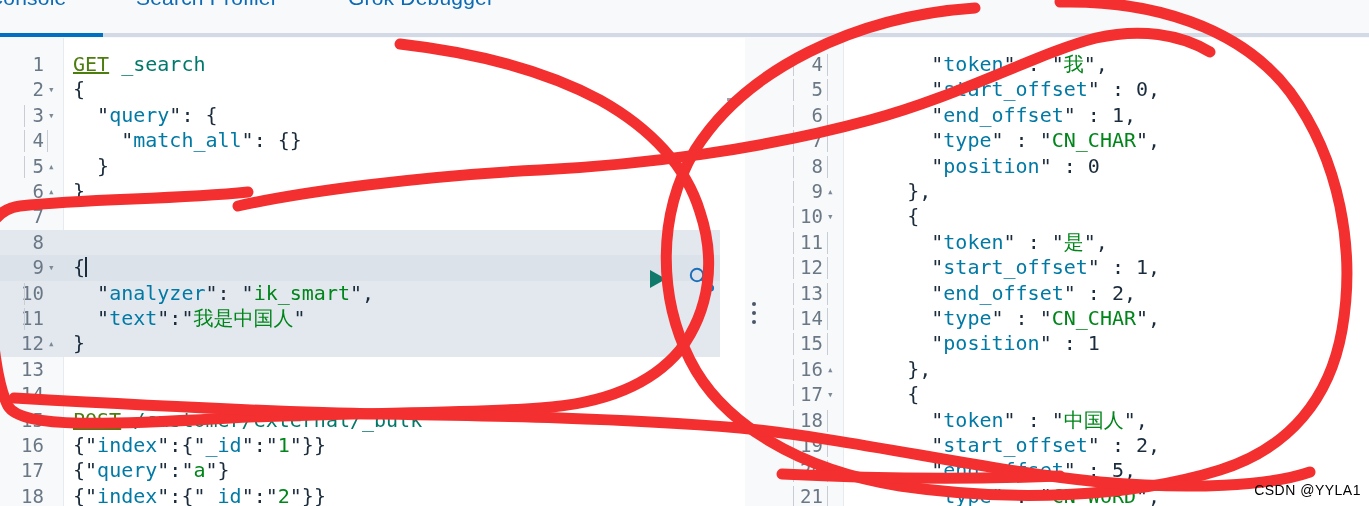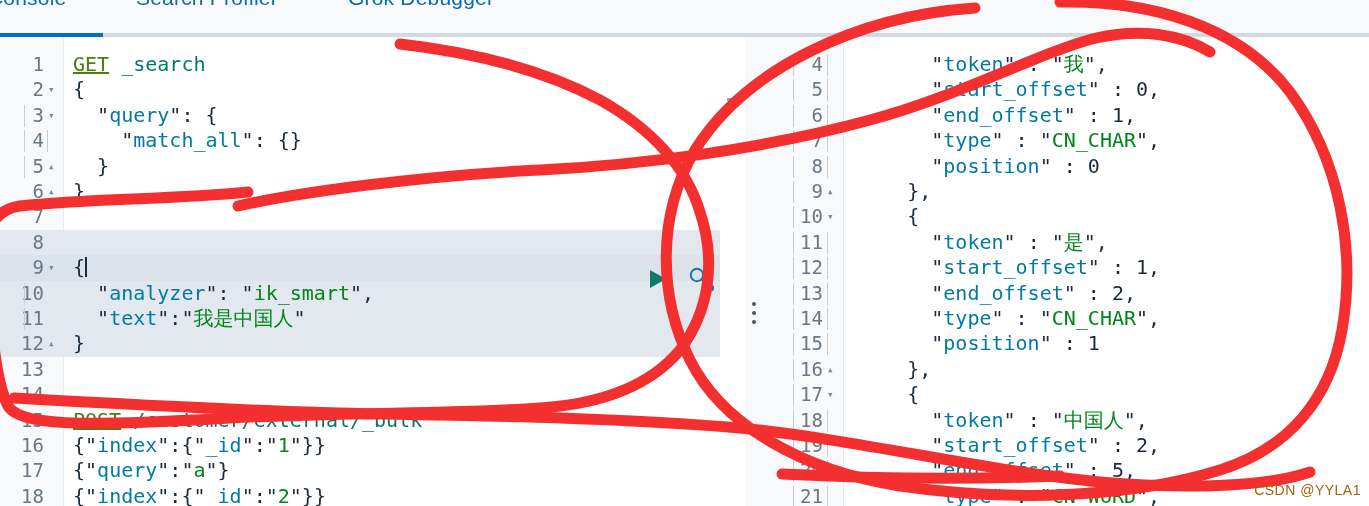--- a/index.html
+++ b/index.html
@@ -131,21 +131,21 @@
 
   
   #response-rail{
     position:absolute;left:0;top:0;width:4px;height:468px;background:#eef1f4;
   }
 
   
   #watermark{
     position:absolute;right:8px;bottom:8px;
     font-family:"Liberation Sans","DejaVu Sans",sans-serif;
-    font-size:14px;color:#a16207;letter-spacing:.5px;
+    font-size:14px;color:#000000;letter-spacing:.5px;
     white-space:nowrap;
   }
 
   
   #annotation{
     position:absolute;left:0;top:0;width:1369px;height:506px;
     pointer-events:none;
   }
 </style>
 </head>

